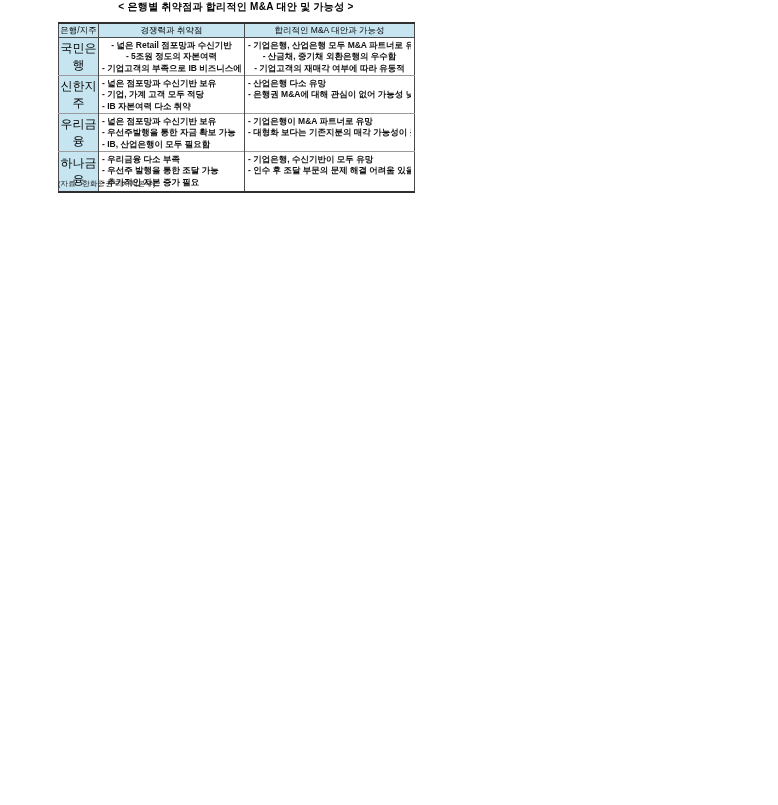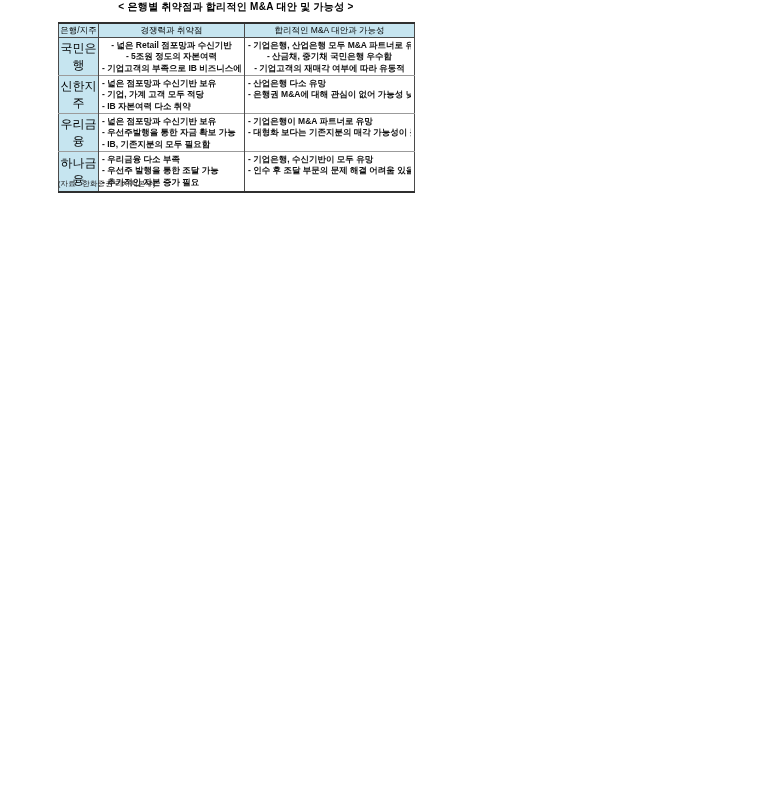--- a/index.html
+++ b/index.html
@@ -93,21 +93,21 @@
 
       <tr class="r1">
         <td class="bank">국민은행</td>
         <td class="cell">
           <div class="line">- 넓은 Retail 점포망과 수신기반</div>
           <div class="line">- 5조원 정도의 자본여력</div>
           <div class="line">- 기업고객의 부족으로 IB 비즈니스에 취약</div>
         </td>
         <td class="cell">
           <div class="line">- 기업은행, 산업은행 모두 M&amp;A 파트너로 유망</div>
-          <div class="line">- 산금채, 중기채 국민은행 우수함</div>
+          <div class="line">- 산금채, 중기채 외환은행의 우수함</div>
           <div class="line">- 기업고객의 재매각 여부에 따라 유동적</div>
         </td>
       </tr>
 
       <tr class="r2">
         <td class="bank">신한지주</td>
         <td class="cell">
           <div class="line">- 넓은 점포망과 수신기반 보유</div>
           <div class="line">- 기업, 가계 고객 모두 적당</div>
           <div class="line">- IB 자본여력 다소 취약</div>
@@ -116,21 +116,21 @@
           <div class="line">- 산업은행 다소 유망</div>
           <div class="line">- 은행권 M&amp;A에 대해 관심이 없어 가능성 낮음</div>
         </td>
       </tr>
 
       <tr class="r3">
         <td class="bank">우리금융</td>
         <td class="cell">
           <div class="line">- 넓은 점포망과 수신기반 보유</div>
           <div class="line">- 우선주발행을 통한 자금 확보 가능</div>
-          <div class="line">- IB, 기존지분의 모두 필요함</div>
+          <div class="line">- IB, 산업은행이 모두 필요함</div>
         </td>
         <td class="cell">
           <div class="line">- 기업은행이 M&amp;A 파트너로 유망</div>
           <div class="line">- 대형화 보다는 기존지분의 매각 가능성이 높음</div>
         </td>
       </tr>
 
       <tr class="r4">
         <td class="bank">하나금융</td>
         <td class="cell">

